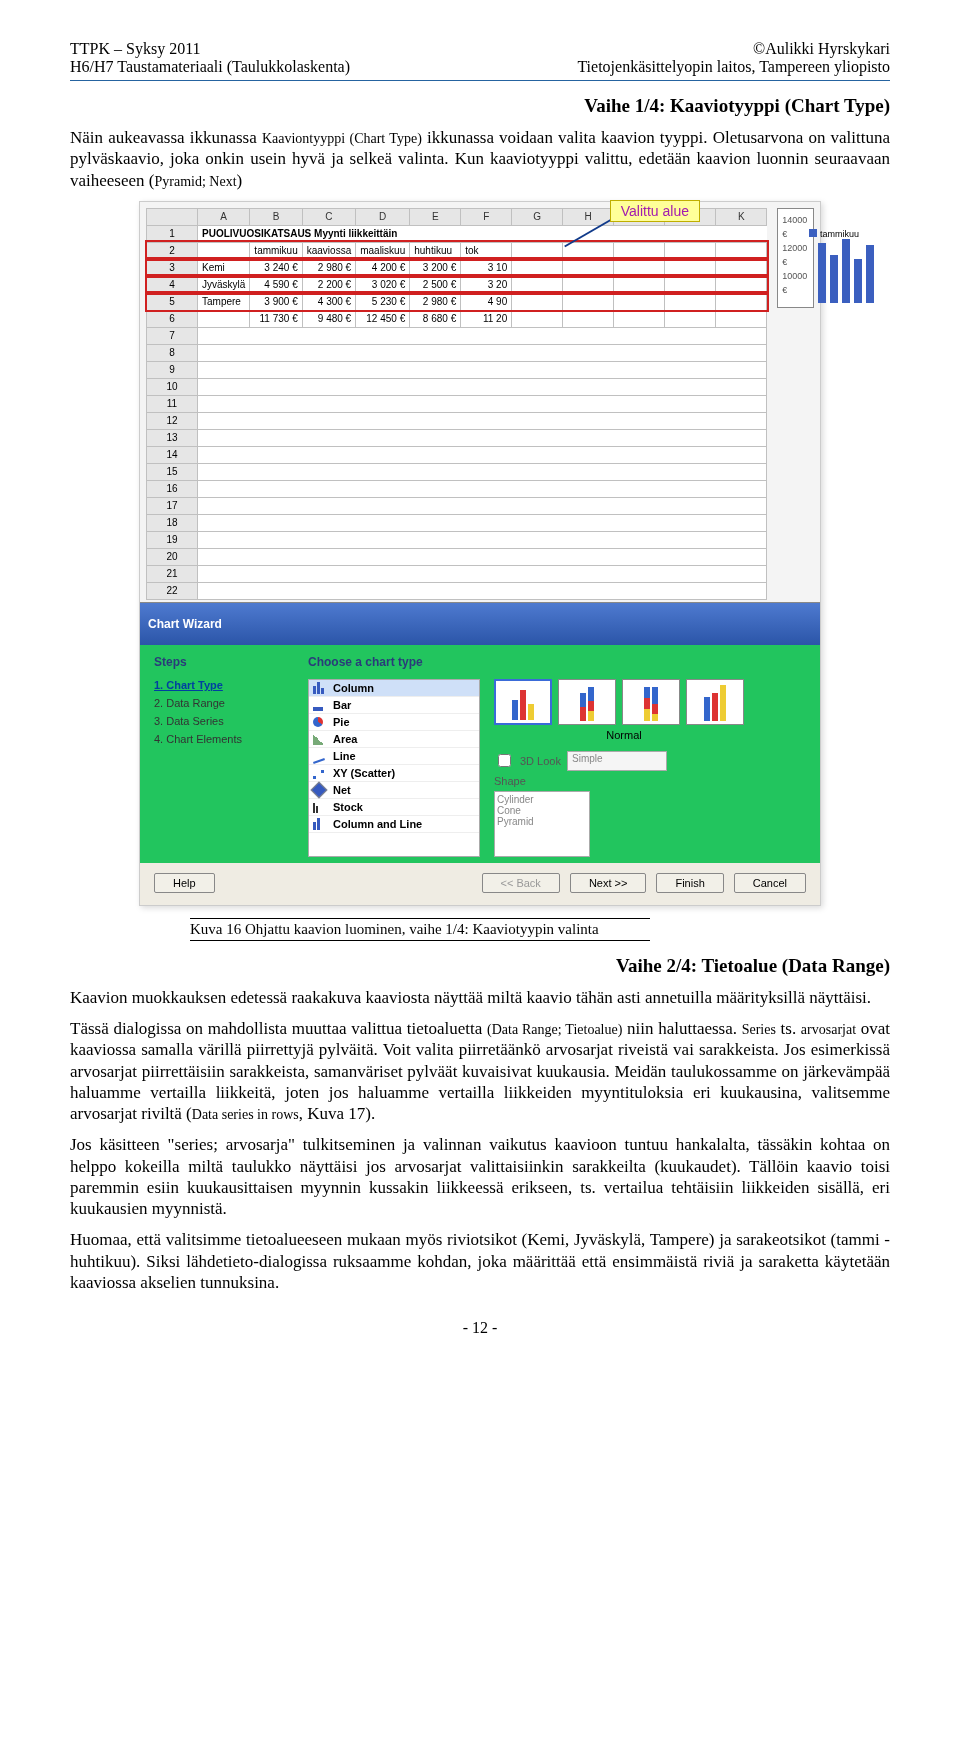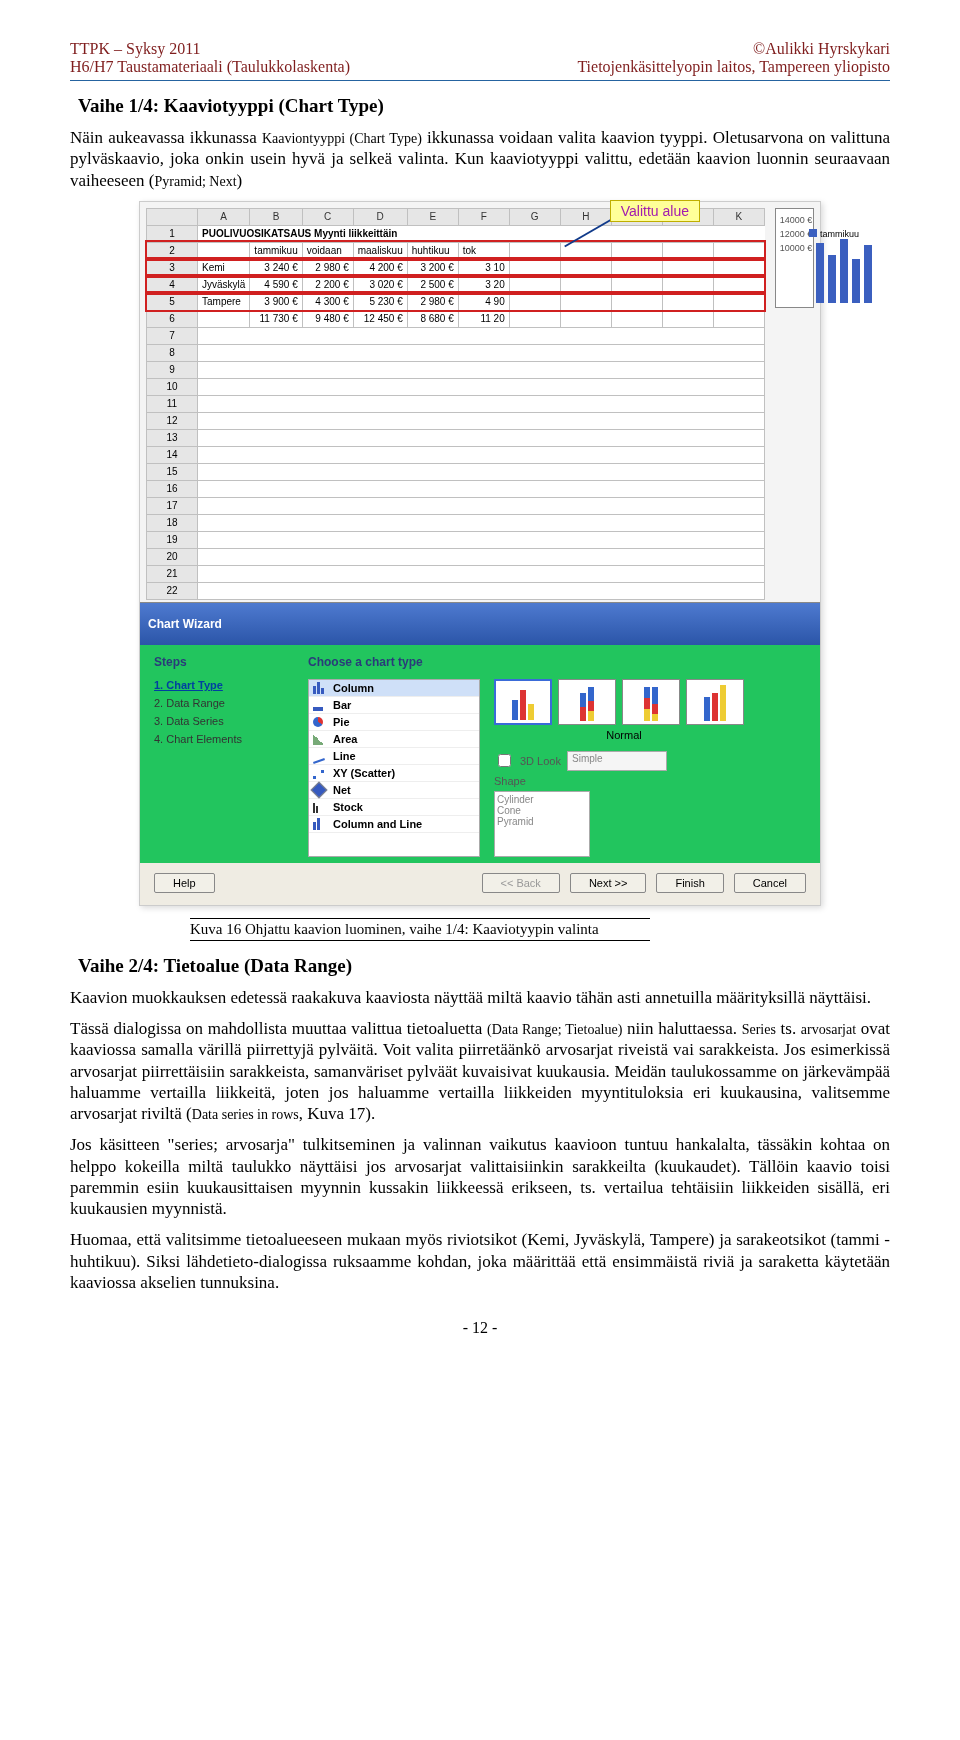--- a/index.html
+++ b/index.html
@@ -8,36 +8,37 @@
     background: #fff;
     color: #000;
     width: 960px;
     padding: 40px 70px 30px 70px;
     box-sizing: border-box;
   }
   .header {
     display: flex;
     justify-content: space-between;
     font-size: 16px;
-    color: #7f1d1d;
+    color: #000000;
   }
   .header-left, .header-right {
     display: flex;
     flex-direction: column;
   }
   .header-right { text-align: right; }
   .hr {
     border: none;
     border-top: 1px solid #2563a0;
     margin: 4px 0 14px 0;
   }
   h2 {
     font-size: 19px;
     font-weight: bold;
-    margin: 6px 0 10px 8px;
+    margin: 6px 0 10px 0;
+    text-align: right;
   }
   p {
     font-size: 17px;
     line-height: 1.25;
     margin: 0 0 10px 0;
     text-align: justify;
   }
   .small { font-size: 14px; }
   .figure-wrap {
     text-align: center;
@@ -316,21 +317,21 @@
               <th>K</th>
         </tr>
         <tr class="title-row">
               <td class="rowhdr">1</td>
               <td class="content" colspan="11">PUOLIVUOSIKATSAUS Myynti liikkeittäin</td>
             </tr>
         <tr class="selbox">
               <td class="rowhdr">2</td>
               <td class="lbl"></td>
           <td class="lbl">tammikuu</td>
-              <td class="lbl">voidaan</td>
+              <td class="lbl">kaaviossa</td>
               <td class="lbl">maaliskuu</td>
               <td class="lbl">huhtikuu</td>
               <td class="lbl">tok</td>
               <td></td>
               <td></td>
               <td></td>
               <td></td>
               <td></td>
             </tr>
         <tr class="selbox">

